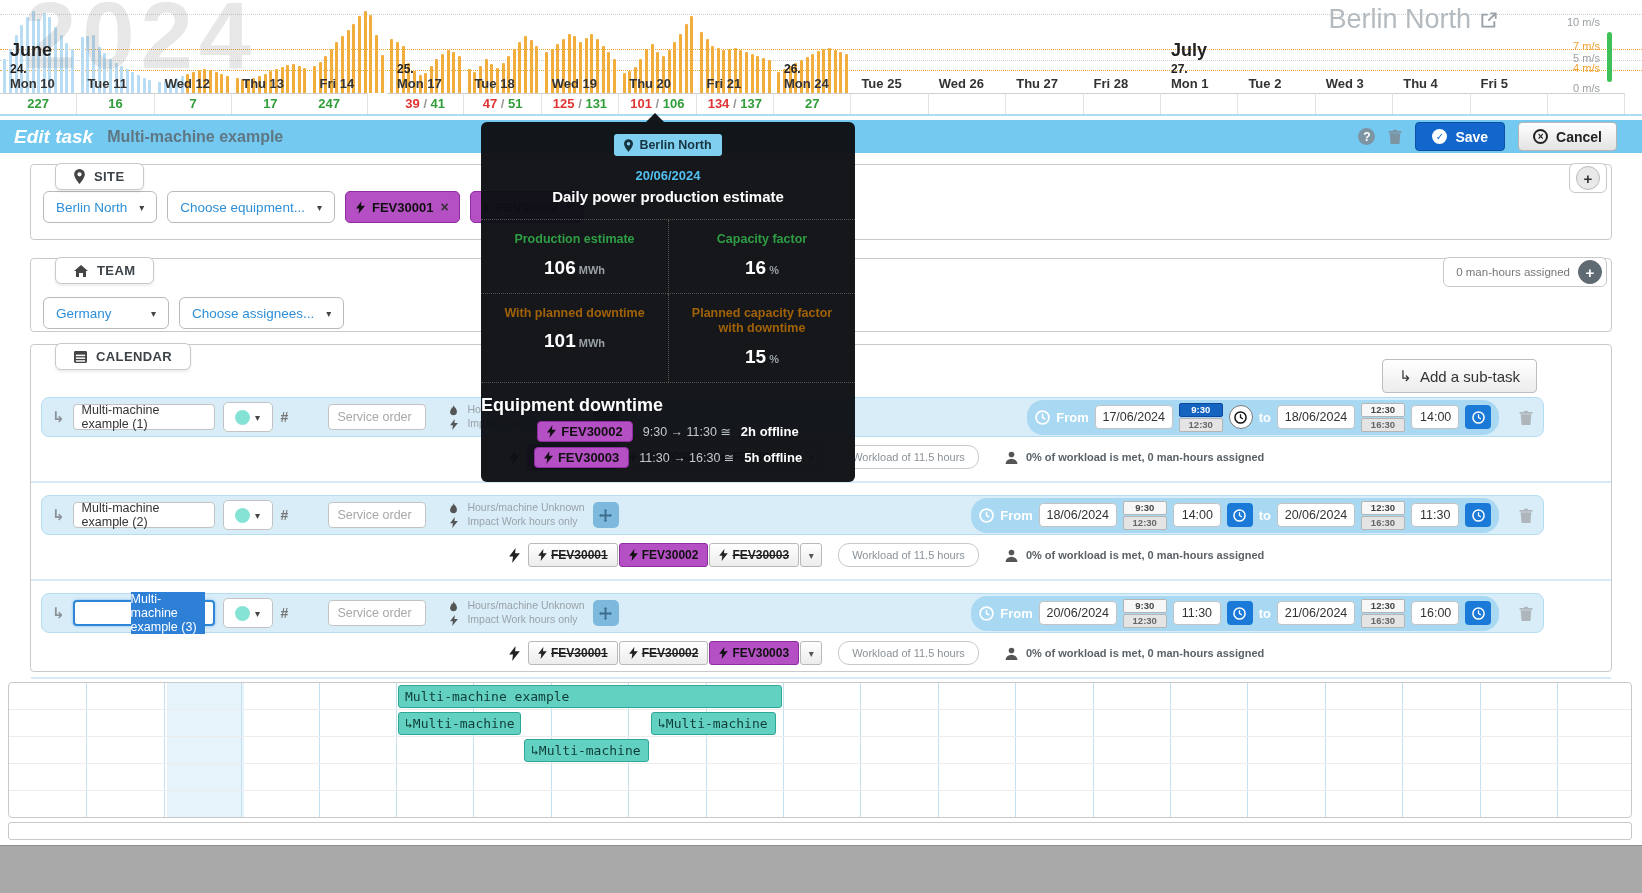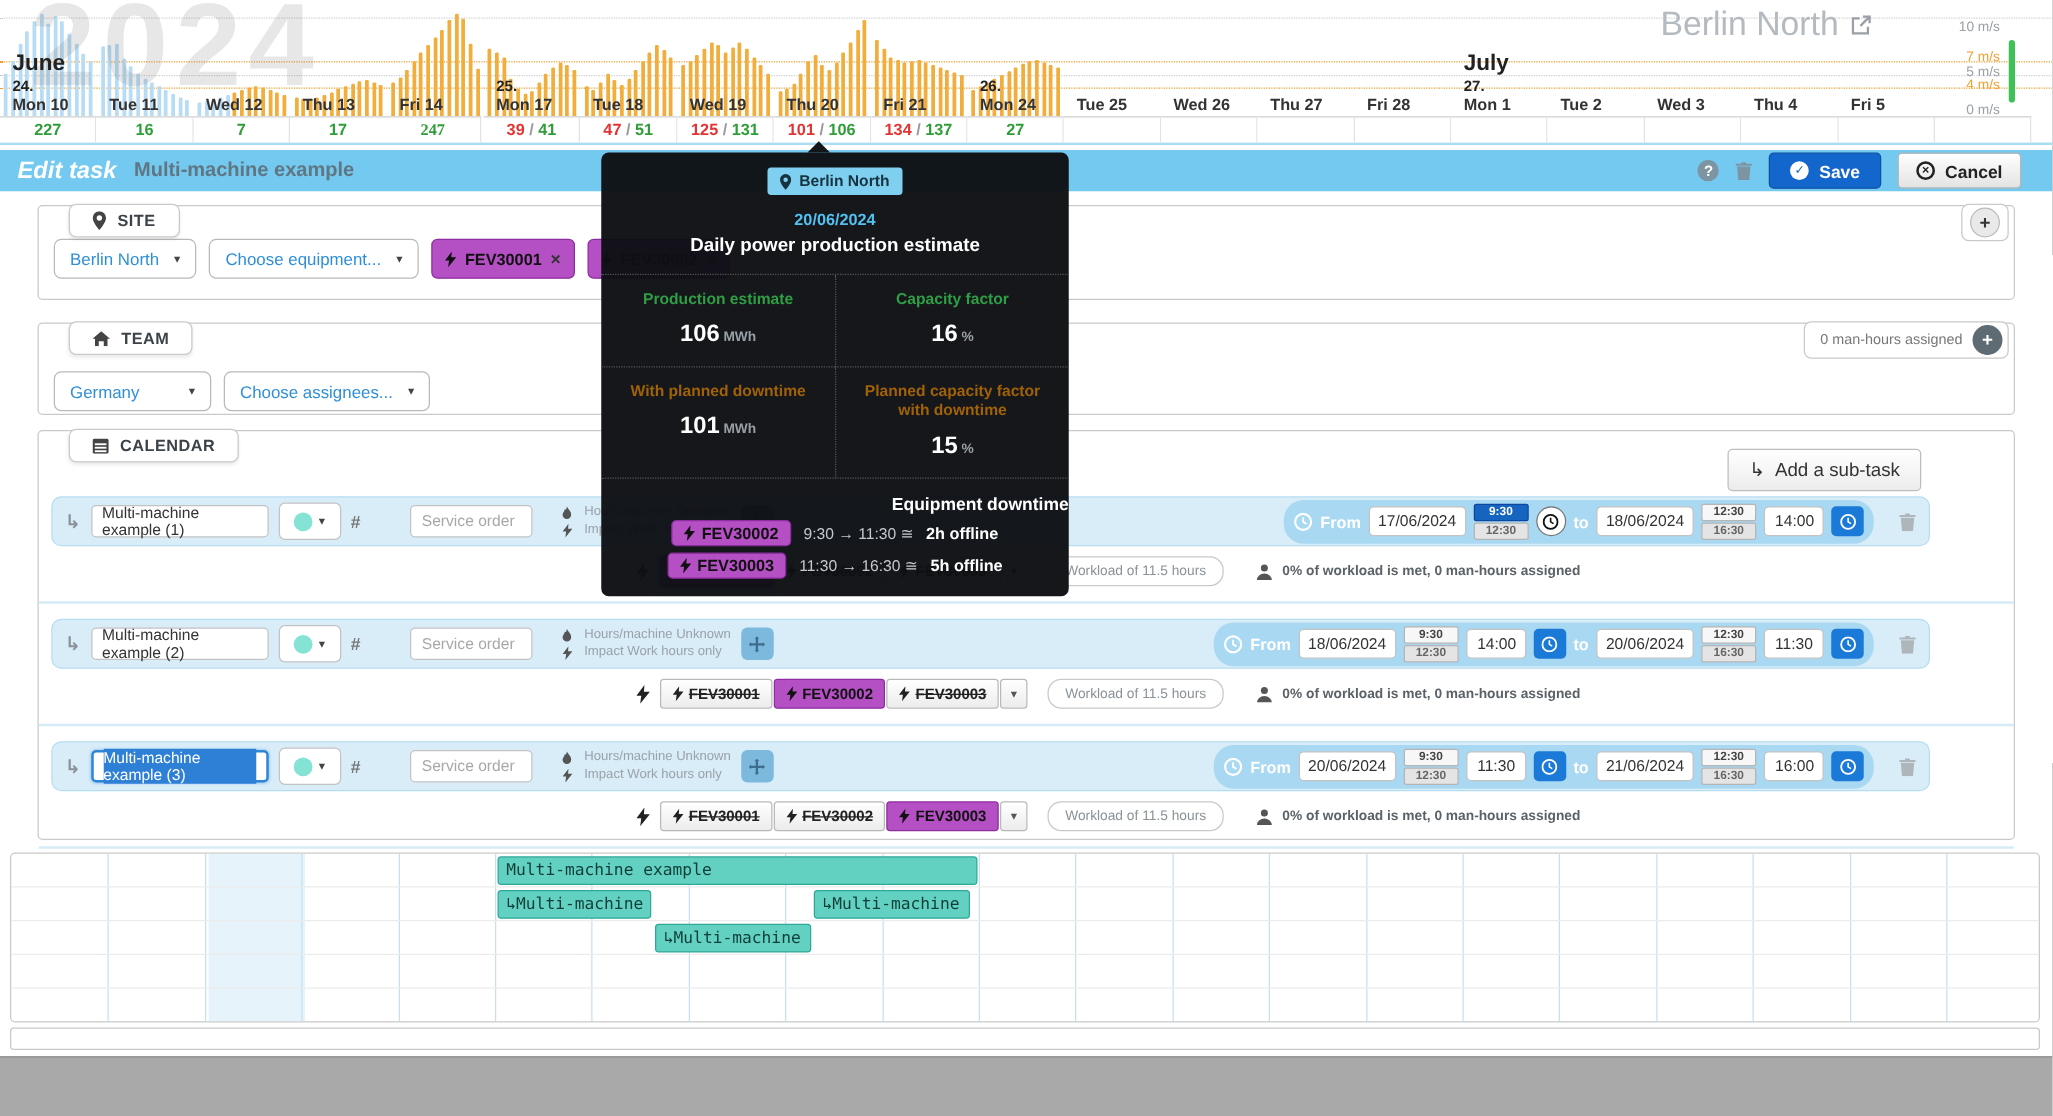--- a/index.html
+++ b/index.html
@@ -52,21 +52,21 @@
          background:linear-gradient(#fff,#ececec);border:1px solid #bdbdbd;border-radius:4px;font-size:15px;color:#333;cursor:pointer;z-index:2;}
   
   #rows{padding-top:52px;}
   .group{border-bottom:2px solid #d5ecf8;padding-bottom:12px;margin-bottom:12px;}
   .srow{position:relative;display:flex;align-items:center;gap:8px;height:38px;background:#d9edf8;border:1px solid #b5ddf2;border-radius:8px;
         margin:0 67px 8px 10px;padding:0 10px;}
   .sub-ic{color:#8a9298;font-size:15px;font-weight:bold;}
   .tin{background:#fff;border:1px solid #c3c3c3;border-radius:4px;height:26px;display:flex;align-items:center;padding:0 8px;font-size:12.5px;color:#333;box-sizing:border-box;}
   .name-in{width:142px;}
   .name-in.focused{border:2px solid #2f86d6;box-shadow:0 0 3px #7fb8ef;}
-  .name-in.focused .ntext{background:#2e7fd6;color:#fff;}
+  .name-in.focused .ntext{background:#2e7fd6;color:#fff;margin-left:48px;}
   .svc-in{width:98px;margin-left:32px;} .svc-in .ph{color:#a8a8a8;}
   .color-btn{width:48px;height:28px;display:flex;align-items:center;justify-content:center;gap:5px;background:#fff;border:1px solid #c3c3c3;border-radius:5px;cursor:pointer;}
   .dot{width:15px;height:15px;border-radius:50%;background:#85e3d6;}
   .hash{color:#777;font-weight:bold;font-size:14px;}
   .ic-col{display:flex;flex-direction:column;align-items:center;gap:2px;color:#555;margin-left:14px;}
   .hrs{font-size:10.5px;color:#9aa2a8;line-height:1.3;white-space:nowrap;}
   .move-btn{width:26px;height:26px;background:#7db9dd;border-radius:5px;display:flex;align-items:center;justify-content:center;cursor:pointer;}
   .range{margin-left:auto;display:flex;align-items:center;gap:6px;background:#a9d9f2;border-radius:16px;padding:3px 8px;margin-right:12px;}
   .range-clock{color:#fff;display:flex;}
   .rlabel{color:#fff;font-weight:bold;font-size:13px;}
@@ -106,21 +106,21 @@
   .ttdate{text-align:center;color:#53c0f0;font-weight:bold;font-size:13px;margin-top:12px;}
   .tttitle{text-align:center;color:#fff;font-weight:bold;font-size:15px;margin-top:5px;}
   .ttgrid{display:grid;grid-template-columns:1fr 1fr;border-top:1px dotted #555;border-bottom:1px dotted #555;margin-top:14px;}
   .ttcell{padding:12px 10px 14px;text-align:center;}
   .ttcell.r1{border-bottom:1px dotted #555;}
   .ttcell.c2{border-left:1px dotted #555;}
   .ttlabel{font-weight:bold;font-size:12.5px;line-height:1.25;}
   .ttlabel.green{color:#2f9e44;} .ttlabel.red{color:#a16207;}
   .ttval{margin-top:9px;font-size:19px;font-weight:bold;color:#fff;}
   .ttunit{font-size:11px;color:#98a0a6;font-weight:bold;margin-left:3px;}
-  .dttitle{text-align:right;font-weight:bold;font-size:14px;margin:12px 0 4px;}
+  .dttitle{text-align:left;font-weight:bold;font-size:18px;margin:12px 0 4px;}
   .dtrow{display:flex;align-items:center;justify-content:center;gap:10px;margin-top:5px;}
   .dttag{display:flex;align-items:center;gap:5px;background:#b44fc4;border:1px solid #8e2da0;border-radius:4px;padding:2px 9px;font-weight:bold;font-size:13px;color:#101010;}
   .dttimes{color:#c3c9cd;font-size:12.5px;}
   .dtdur{color:#fff;font-weight:bold;font-size:13px;}
 </style>
 </head>
 <body>
 
 <div id="app">
 
@@ -376,21 +376,21 @@
         <div class="day-col" style="left: 1470.6px; width: 77.4px;">
           <div class="dlabel">Fri 5</div>
         </div>
         <div class="day-col" style="left: 1548px; width: 77.4px;"></div>
       </div>
     <div id="numbers">
         <div class="numcell" style="left: 0px; width: 76.4px;"><span class="vgreen">227</span></div>
         <div class="numcell" style="left: 77.4px; width: 76.4px;"><span class="vgreen">16</span></div>
         <div class="numcell" style="left: 154.8px; width: 76.4px;"><span class="vgreen">7</span></div>
         <div class="numcell" style="left: 232.2px; width: 76.4px;"><span class="vgreen">17</span></div>
-        <div class="numcell" style="left: 308px; width: 76.4px; font-family: Liberation Serif, serif;"><span class="vgreen">247</span></div>
+        <div class="numcell" style="left: 291px; width: 76.4px;"><span class="vgreen">247</span></div>
         <div class="numcell" style="left: 387px; width: 76.4px;"><span class="vred">39</span><span class="vsep"> / </span><span class="vgreen">41</span></div>
         <div class="numcell" style="left: 464.4px; width: 76.4px;"><span class="vred">47</span><span class="vsep"> / </span><span class="vgreen">51</span></div>
         <div class="numcell" style="left: 541.8px; width: 76.4px;"><span class="vred">125</span><span class="vsep"> / </span><span class="vgreen">131</span></div>
         <div class="numcell" style="left: 619.2px; width: 76.4px;"><span class="vred">101</span><span class="vsep"> / </span><span class="vgreen">106</span></div>
         <div class="numcell" style="left: 696.6px; width: 76.4px;"><span class="vred">134</span><span class="vsep"> / </span><span class="vgreen">137</span></div>
         <div class="numcell" style="left: 774px; width: 76.4px;"><span class="vgreen">27</span></div>
         <div class="numcell" style="left: 851.4px; width: 76.4px;"></div>
         <div class="numcell" style="left: 928.8px; width: 76.4px;"></div>
         <div class="numcell" style="left: 1006.2px; width: 76.4px;"></div>
         <div class="numcell" style="left: 1083.6px; width: 76.4px;"></div>

